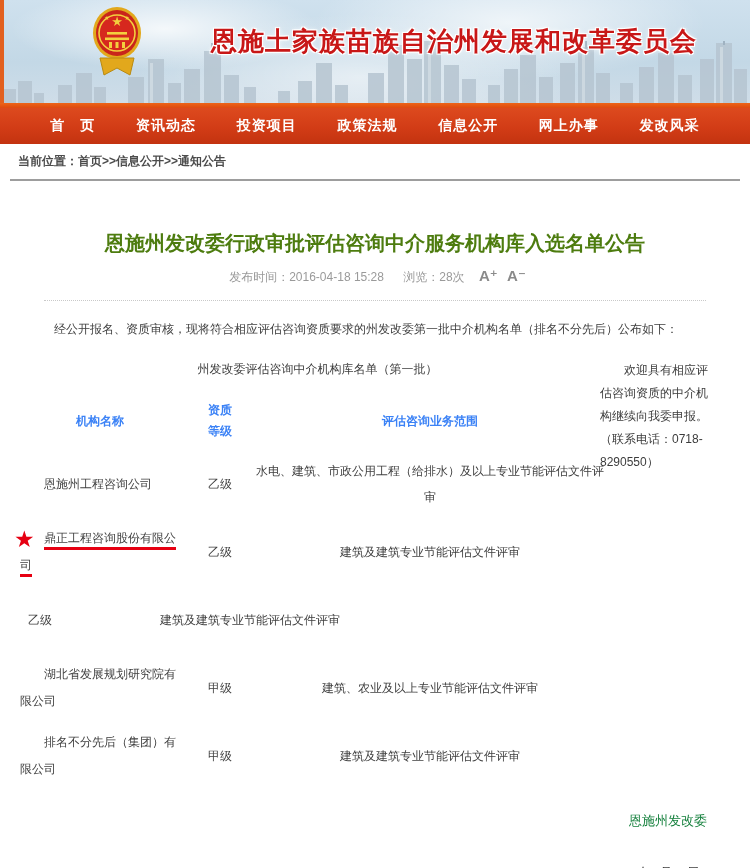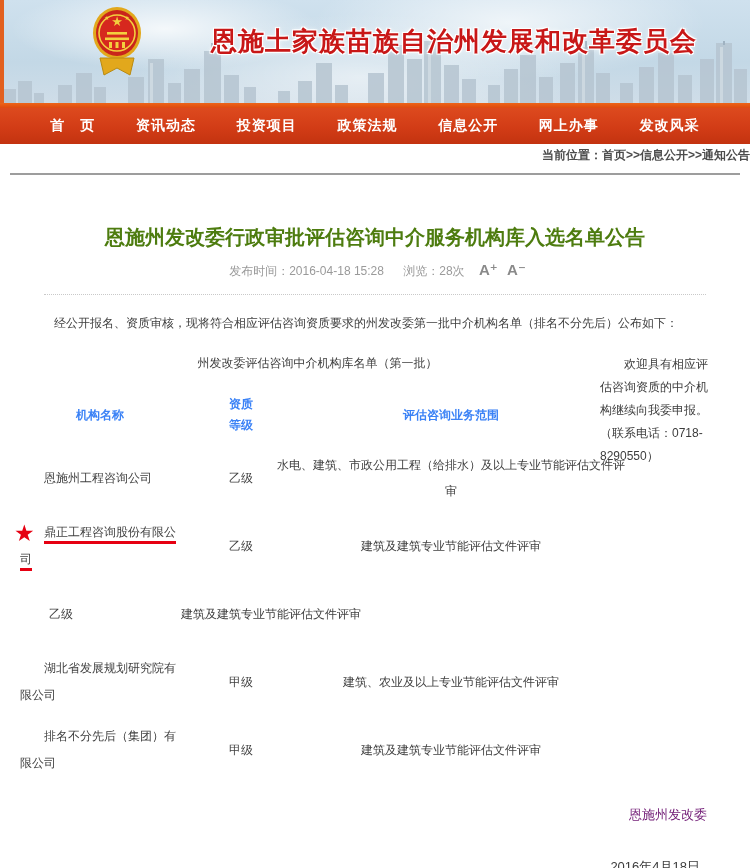--- a/index.html
+++ b/index.html
@@ -33,21 +33,21 @@
   .nav {
     width:750px; height:36px; display:flex; align-items:center;
     justify-content:space-around; padding:0 30px;
     background:linear-gradient(180deg,#dd4a1e 0%,#d23c16 55%,#c33310 100%);
   }
   .nav-item {
     color:#ffffff; font-size:14px; font-weight:bold; letter-spacing:1px;
     cursor:pointer; white-space:nowrap;
   }
   
-  .crumb-bar { padding:3px 0 9px 18px; font-size:12px; font-weight:bold; color:#4c4c4c;text-align:right; }
+  .crumb-bar { padding:9px 0 9px 18px; font-size:12px; font-weight:bold; color:#4c4c4c; }
   .crumb-bar span { font-weight:bold; }
   .crumb-rule { margin:0 10px; border:none; border-top:2px solid #9d9d9d; }
   
   .article { position:relative; width:750px; }
   .doc-title {
     margin:48px 45px 0 45px; text-align:center;
     font-size:20px; font-weight:bold; color:#4d7c0f; line-height:28px;
   }
   .meta { margin-top:10px; text-align:center; font-size:12px; color:#9a9a9a; }
   .meta .chunk { margin:0 8px; }
@@ -60,31 +60,31 @@
   .side-note {
     position:absolute; top:-2px; left:600px; width:108px;
     font-size:12px; line-height:23px; color:#3c3c3c; text-indent:2em;
   }
   .tbl { margin-top:14px; }
   .tr { display:flex; align-items:center; position:relative; }
   .tr.head { min-height:58px; font-weight:bold; color:#3b82f6; }
   .tr.row { min-height:68px; }
   .c-name { width:160px; margin-left:20px; font-size:12px; line-height:27px; text-indent:2em; }
   .tr.head .c-name { text-indent:0; text-align:center; }
-  .c-grade { width:34px; margin-left:44px; font-size:12px; line-height:21px; text-align:center; }
+  .c-grade { width:34px; margin-left:23px; font-size:12px; line-height:21px; text-align:center; }
   .c-scope { width:350px; margin-left:18px; font-size:12px; line-height:26px; text-align:center; }
   .hl-name {
     text-decoration:underline; text-decoration-color:#e60012;
     text-decoration-thickness:3px; text-underline-offset:5px;
   }
   .star {
     position:absolute; left:14px; top:10px; font-size:23px; color:#e60012; line-height:23px;
   }
   
-  .sign { margin-top:22px; text-align:right; padding-right:43px; font-size:13px; color:#701a75; }
+  .sign { margin-top:22px; text-align:right; padding-right:43px; font-size:13px; color:#15803d; }
   .doc-date { margin-top:34px; text-align:right; padding-right:50px; font-size:13px; color:#3c3c3c; }
 </style>
 </head>
 <body>
 
 <div class="masthead">
   <div class="left-strip"></div>
 
   <svg class="skyline" viewBox="0 0 750 62" preserveAspectRatio="none">
     <g fill="#b6c5d1" opacity="0.85">

